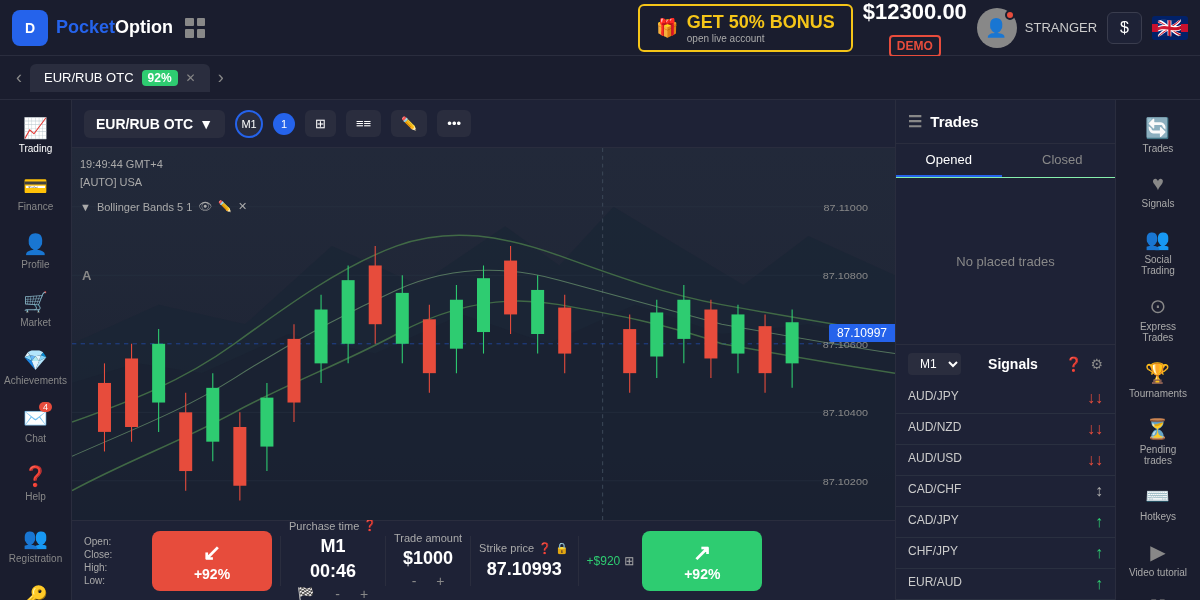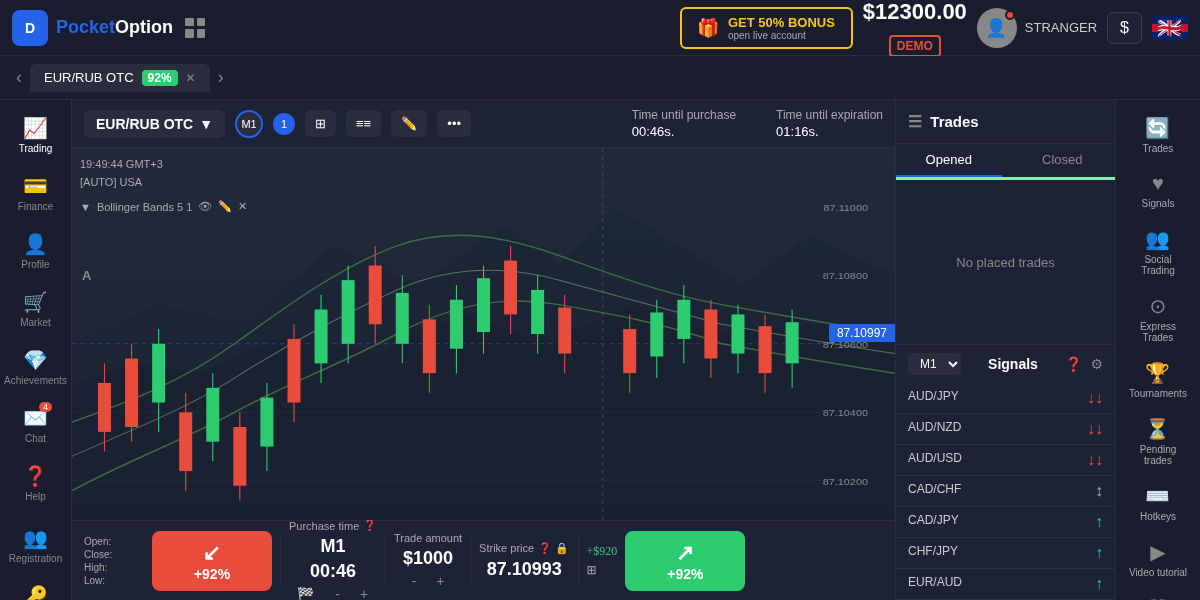--- a/index.html
+++ b/index.html
@@ -8,21 +8,21 @@
     
     .topbar { height: 56px; background: #1a1d2e; display: flex; align-items: center; padding: 0 12px; gap: 10px; border-bottom: 1px solid #2a2d3e; flex-shrink: 0; }
     .logo { display: flex; align-items: center; gap: 8px; }
     .logo-icon { width: 36px; height: 36px; background: #2563eb; border-radius: 8px; display: flex; align-items: center; justify-content: center; font-weight: bold; font-size: 14px; color: #fff; }
     .logo-text { font-size: 18px; font-weight: bold; color: #fff; }
     .logo-text span { color: #2563eb; }
     .grid-icon { width: 28px; height: 28px; display: grid; grid-template-columns: 1fr 1fr; gap: 3px; padding: 4px; cursor: pointer; }
     .grid-icon div { background: #888; border-radius: 1px; }
     .bonus-btn { margin-left: auto; background: #1a1d2e; border: 2px solid #f5c518; border-radius: 6px; padding: 6px 16px; display: flex; align-items: center; gap: 8px; cursor: pointer; }
     .bonus-icon { font-size: 18px; }
-    .bonus-text { font-size: 13px; font-weight: bold; color: #f5c518; }
+    .bonus-text { font-size: 18px; font-weight: bold; color: #f5c518; }
     .bonus-sub { font-size: 10px; color: #aaa; }
     .balance-section { display: flex; align-items: center; gap: 10px; flex-direction: column; }
     .balance-amount { font-size: 22px; font-weight: bold; color: #fff; }
     .demo-badge { background: transparent; border: 2px solid #e74c3c; border-radius: 4px; padding: 2px 6px; font-size: 12px; color: #e74c3c; font-weight: bold; }
     .user-section { display: flex; align-items: center; gap: 8px; }
     .avatar { width: 40px; height: 40px; border-radius: 50%; background: #888; display: flex; align-items: center; justify-content: center; font-size: 18px; position: relative; }
     .avatar-dot { width: 10px; height: 10px; background: #e74c3c; border-radius: 50%; position: absolute; top: 2px; right: 2px; border: 2px solid #1a1d2e; }
     .username { font-size: 13px; color: #ccc; }
     .currency-btn { background: #1e2236; border: 1px solid #3a3d4e; border-radius: 6px; padding: 6px 12px; color: #fff; font-size: 16px; cursor: pointer; }
     .flag { width: 36px; height: 24px; background: linear-gradient(to bottom, #012169 0%, #012169 33%, #C8102E 33%, #C8102E 66%, #012169 66%); border-radius: 3px; display: flex; align-items: center; justify-content: center; font-size: 20px; }
@@ -70,21 +70,21 @@
     .trade-value { font-size: 18px; font-weight: bold; color: #fff; }
     .trade-controls { display: flex; gap: 20px; font-size: 14px; color: #888; }
     .divider-v { width: 1px; height: 50px; background: #2a2d3e; }
     .sell-btn { background: #e74c3c; border: none; border-radius: 8px; width: 120px; height: 60px; display: flex; flex-direction: column; align-items: center; justify-content: center; cursor: pointer; color: #fff; font-size: 14px; font-weight: bold; }
     .buy-btn { background: #2ecc71; border: none; border-radius: 8px; width: 120px; height: 60px; display: flex; flex-direction: column; align-items: center; justify-content: center; cursor: pointer; color: #fff; font-size: 14px; font-weight: bold; }
 
     
     .trades-panel { width: 220px; background: #1e2236; border-left: 1px solid #2a2d3e; display: flex; flex-direction: column; flex-shrink: 0; }
     .trades-header { padding: 12px; font-size: 15px; font-weight: bold; color: #fff; border-bottom: 1px solid #2a2d3e; display: flex; align-items: center; gap: 8px; }
     .hamburger { font-size: 16px; color: #888; }
-    .trades-tabs { display: flex; border-bottom: 3px solid #86efac; gap: 8px; }
+    .trades-tabs { display: flex; border-bottom: 1px solid #86efac; gap: 8px; }
     .trades-tab { flex: 1; padding: 8px; text-align: center; font-size: 13px; cursor: pointer; color: #888; }
     .trades-tab.active { color: #fff; border-bottom: 2px solid #2563eb; }
     .no-trades { flex: 1; display: flex; align-items: center; justify-content: center; color: #888; font-size: 13px; }
 
     
     .signals-section { border-top: 1px solid #2a2d3e; }
     .signals-header { display: flex; align-items: center; padding: 8px 12px; gap: 8px; }
     .m1-select { background: #2a2d3e; border: none; color: #fff; border-radius: 4px; padding: 3px 8px; font-size: 12px; cursor: pointer; }
     .signals-title { font-size: 14px; color: #fff; font-weight: bold; flex: 1; text-align: center; }
     .signals-icon { color: #888; font-size: 14px; cursor: pointer; }
@@ -197,35 +197,25 @@
     <div class="chart-toolbar">
       <div class="pair-selector">
         <span>EUR/RUB OTC</span> ▼
       </div>
       <div class="m1-badge">M1</div>
       <div class="circle-1">1</div>
       <div class="chart-btn">⊞</div>
       <div class="chart-btn">≡≡</div>
       <div class="chart-btn">✏️</div>
       <div class="chart-btn">•••</div>
-      <div class="time-info">
-        <div>
-          <span>Time until purchase</span>
-          <span class="time-val">00:46s.</span>
-        </div>
-        <div>
-          <span>Time until expiration</span>
-          <span class="time-val">01:16s.</span>
-        </div>
-      </div>
     </div>
 
     <div class="chart-canvas">
       <div class="chart-info">
-        <div>19:49:44 GMT+3</div>
+        <div>19:49:44 GMT+4</div>
         <div>[AUTO] USA</div>
       </div>
       <div class="indicator-bar" style="top:52px;">
         <span>▼</span>
         <span>Bollinger Bands 5 1</span>
         <span>👁</span>
         <span>✏️</span>
         <span>✕</span>
       </div>
       <div class="letter-a" style="top:120px;">A</div>
@@ -385,21 +375,21 @@
       <div class="trade-section">
         <div class="trade-label">
           <span>Strike price</span>
           <span>❓</span>
           <span>🔒</span>
         </div>
         <div class="trade-value">87.10993</div>
       </div>
       <div class="divider-v"></div>
 
-      <div style="display:flex;flex-direction:column;gap:4px;font-size:12px;color:#aaa;font-family:Liberation Serif, serif;">
+      <div style="display:flex;flex-direction:row;gap:4px;font-size:12px;color:#aaa;">
         <span style="color:#2ecc71;">+$920</span>
         <span>⊞</span>
       </div>
 
       <div class="buy-btn" style="background:#2ecc71;">
         <span style="font-size:22px;">↗</span>
         <span>+92%</span>
       </div>
     </div>
   </div>

